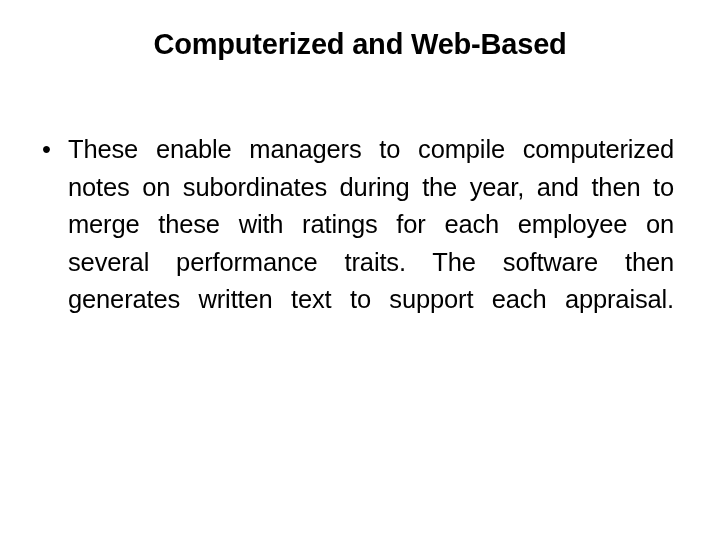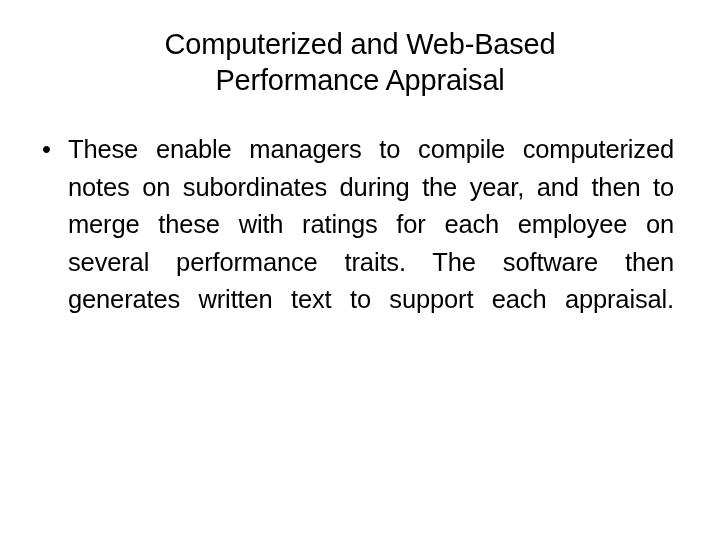--- a/index.html
+++ b/index.html
@@ -24,21 +24,21 @@
     position: absolute;
     left: 36px;
     top: 26px;
     width: 648px;
     text-align: center;
   }
 
   .title-line {
     display: block;
     font-size: 29px;
-    font-weight: 400;
+    font-weight: 700;
     line-height: 36px;
     letter-spacing: -0.2px;
     white-space: nowrap;
     color: #000000;
   }
 
   
   .body-block {
     position: absolute;
     left: 38px;
@@ -79,21 +79,20 @@
     height: 0;
   }
 </style>
 </head>
 <body>
 
 <div class="slide">
 
   <div class="title-block">
     <span class="title-line">Computerized and Web-Based</span>
-    <span class="title-line">Performance Appraisal</span>
   </div>
 
   <div class="body-block">
     <div class="bullet-item">
       <span class="bullet-marker">•</span>
       <span class="bullet-text">These enable managers to compile computerized notes on subordinates during the year, and then to merge these with ratings for each employee on several performance traits. The software then generates written text to support each appraisal.</span>
     </div>
   </div>
 
 </div>

